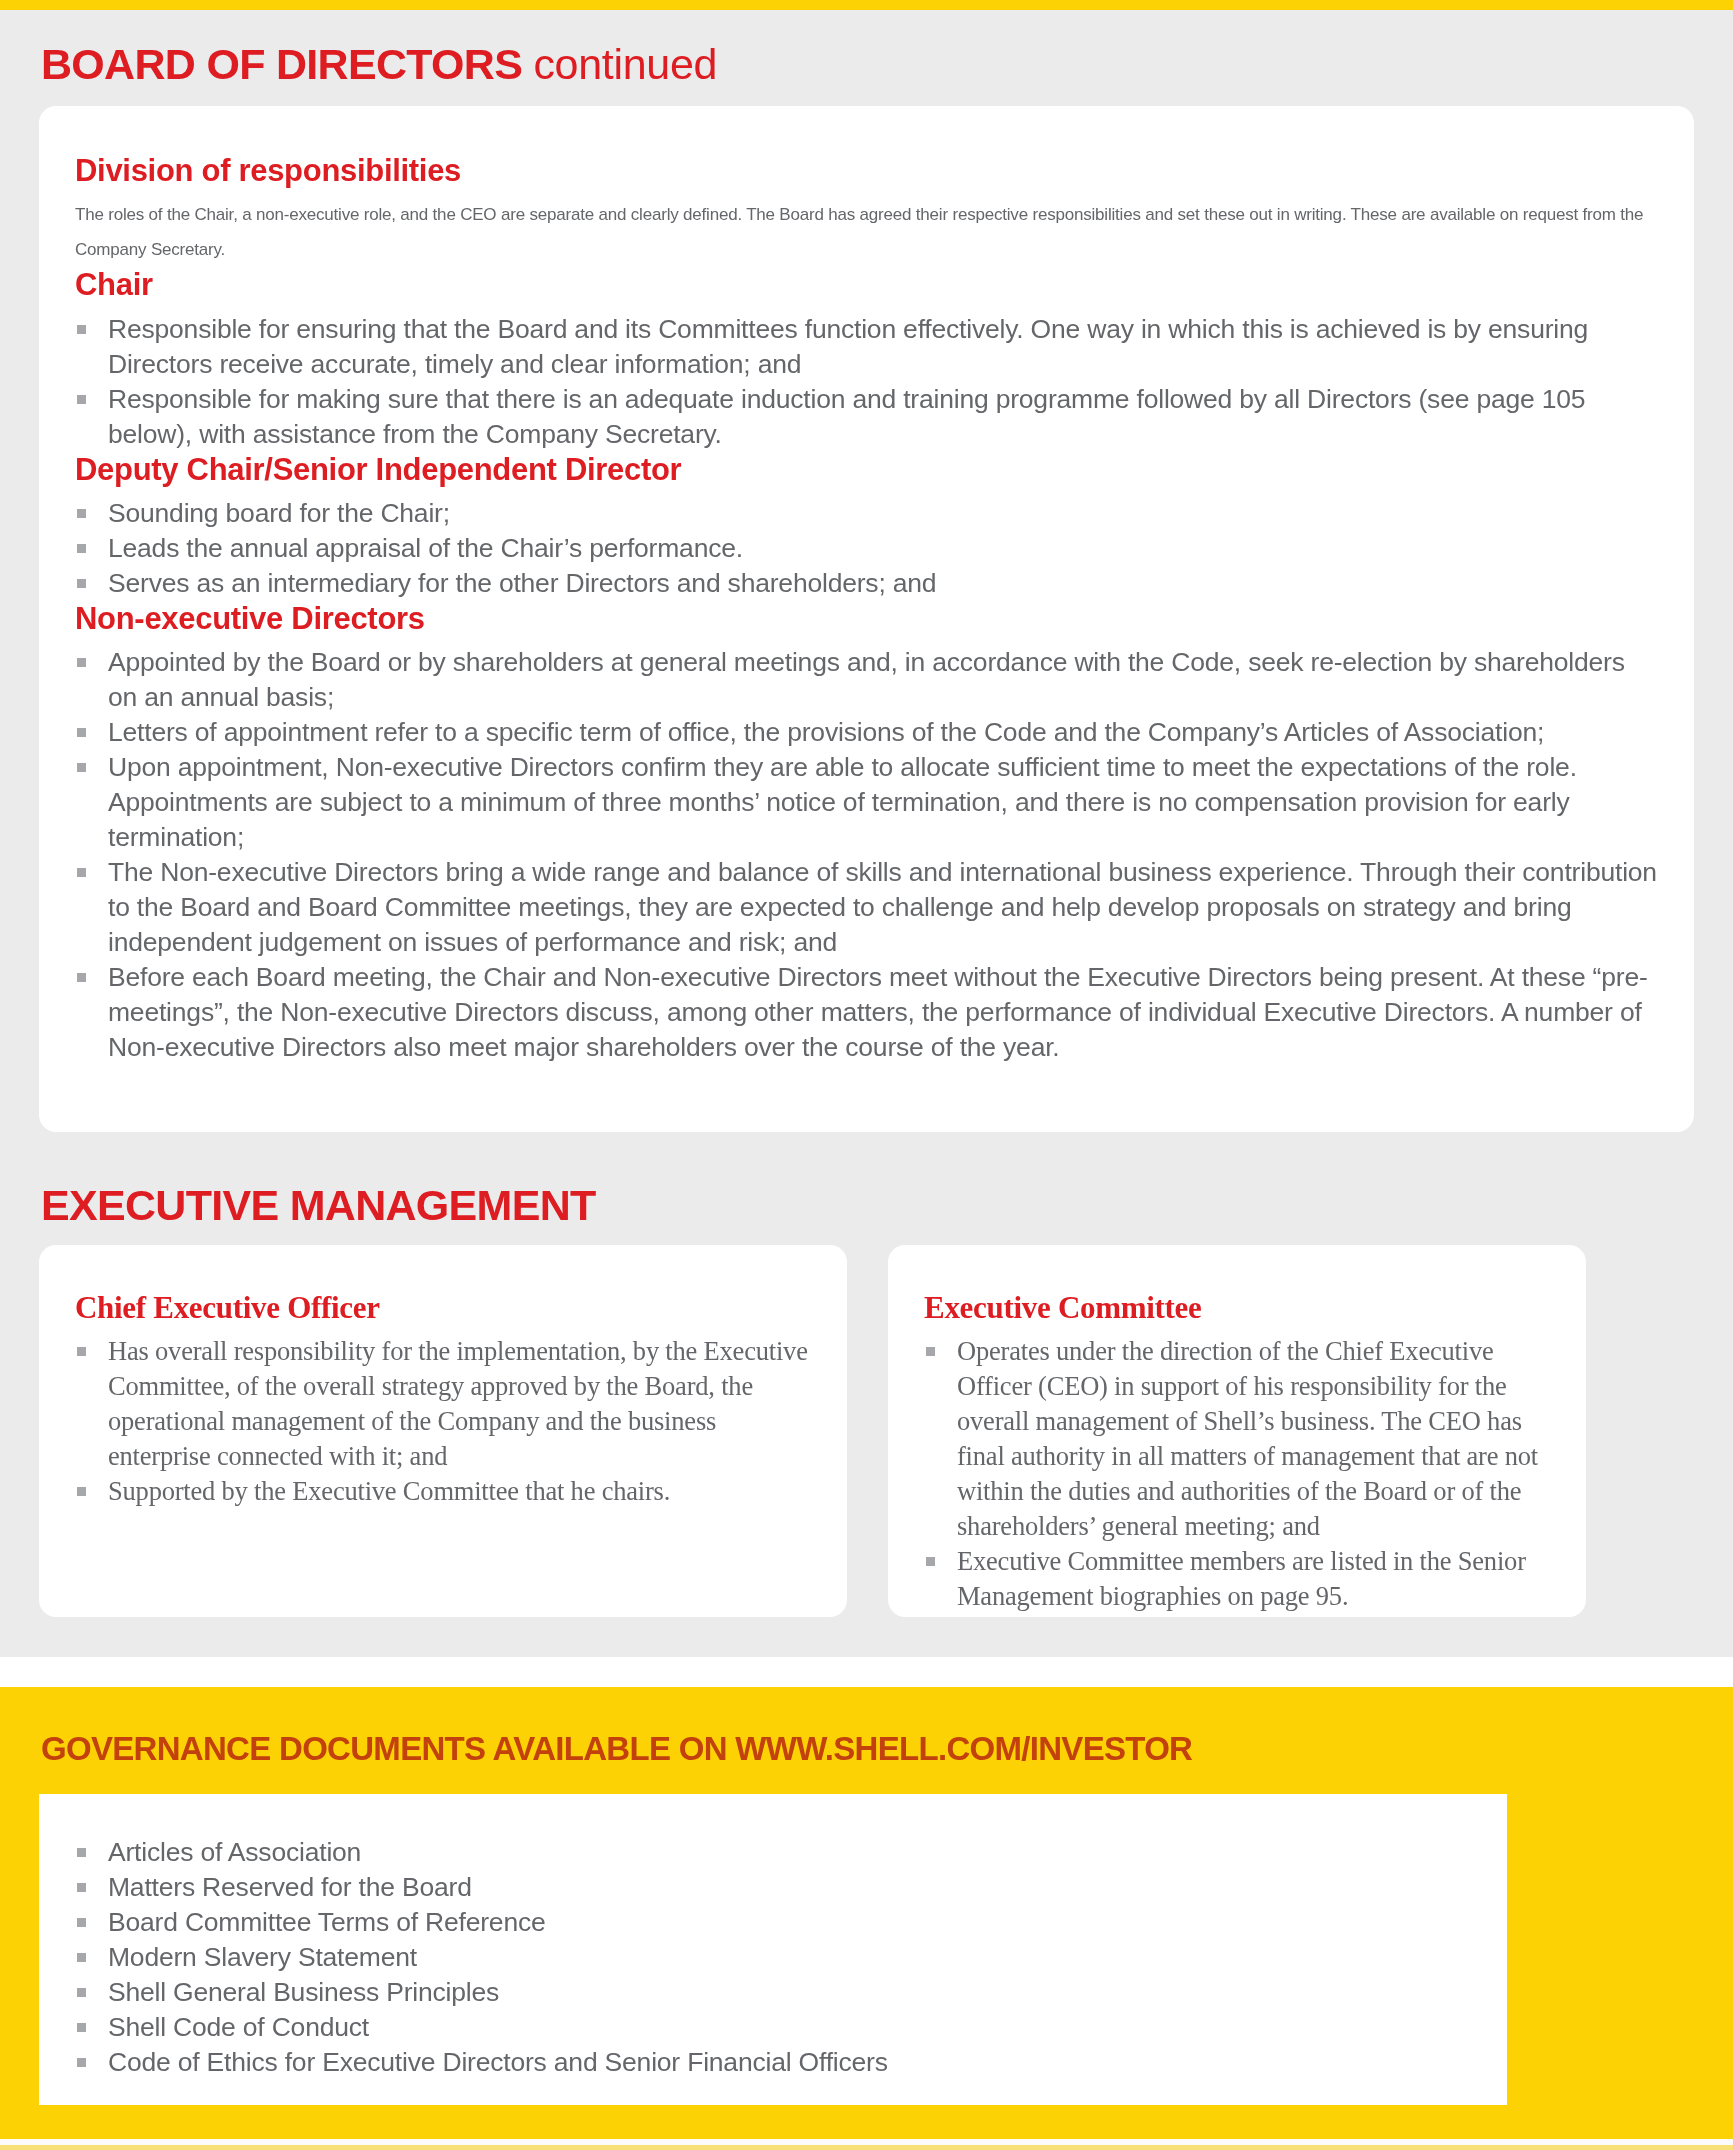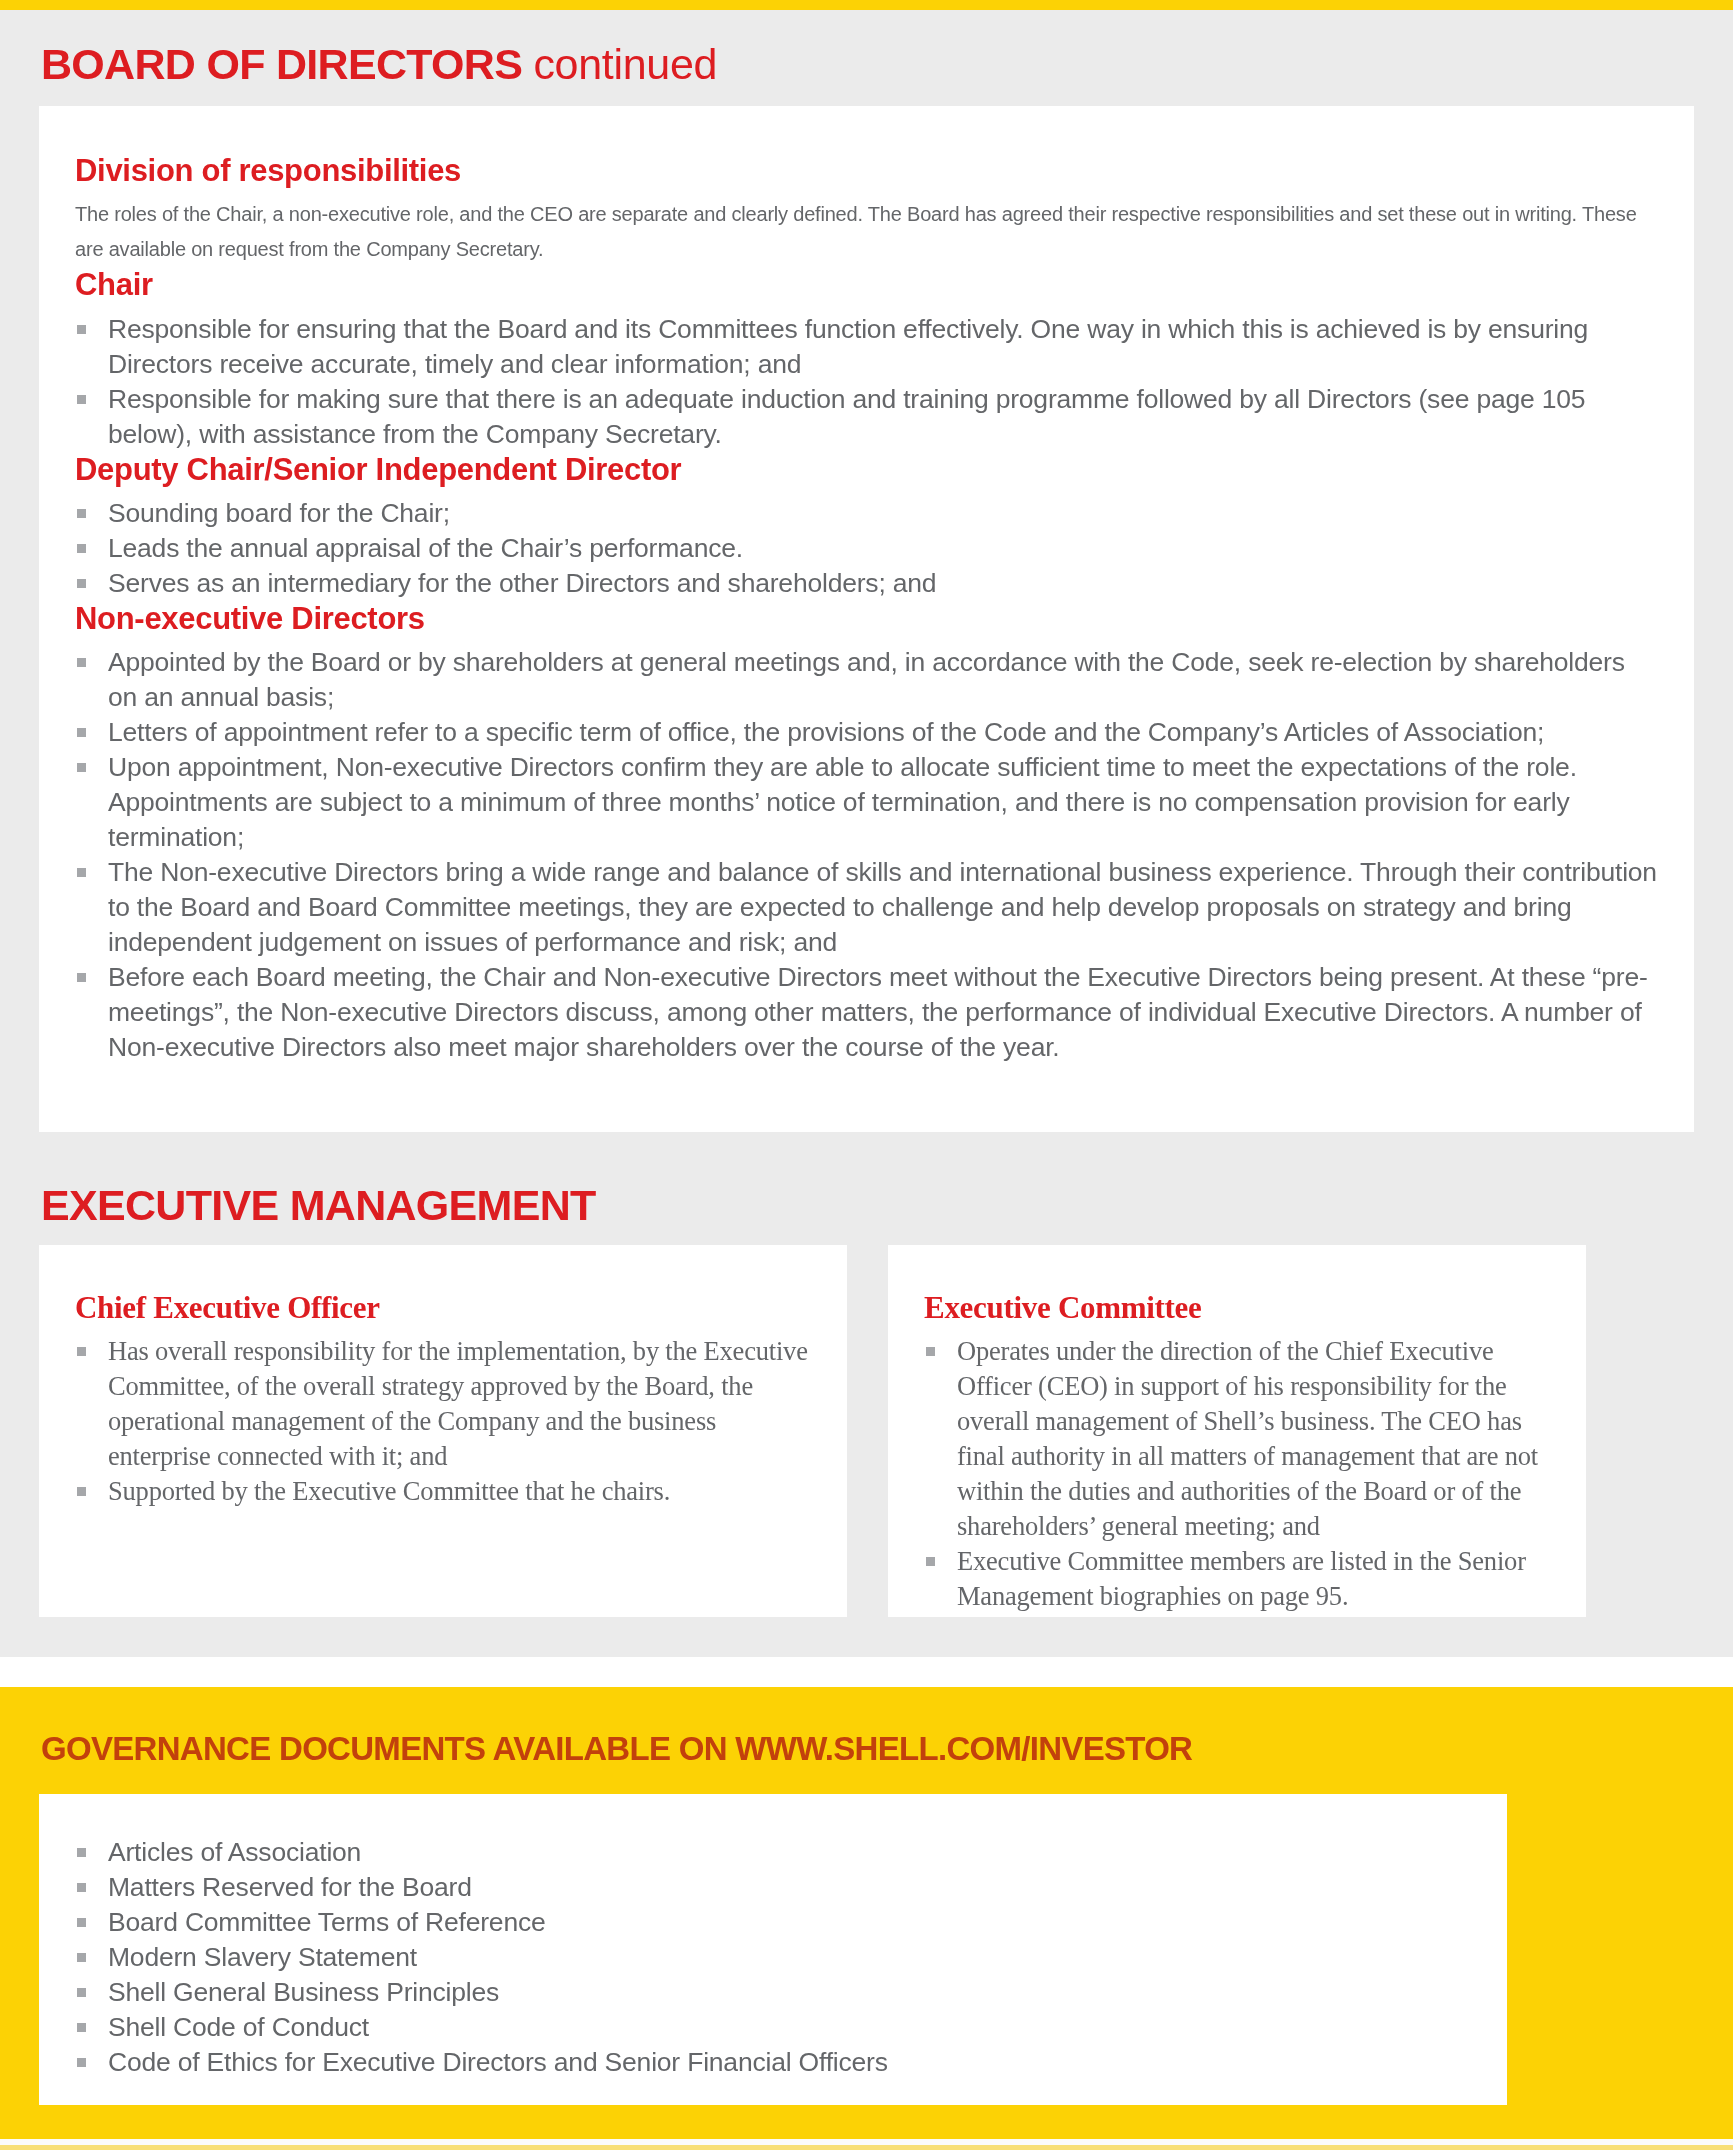--- a/index.html
+++ b/index.html
@@ -34,20 +34,21 @@
     color: #DD1D21;
     letter-spacing: -0.7px;
     white-space: nowrap;
   }
   .page-h1 .cont { font-weight: normal; letter-spacing: -0.3px; }
 
   
   .panel {
     background: #ffffff;
     box-sizing: border-box;
+    border-radius: 17px;
   }
   .main-panel {
     left: 39px; top: 106px; width: 1655px; height: 1026px;
     padding: 47px 37px 0 36px;
   }
   .col-panel { top: 1245px; height: 372px; padding: 45px 33px 0 36px; font-family: Liberation Serif, serif; }
   .ceo-panel { left: 39px; width: 808px; }
   .exec-panel { left: 888px; width: 698px; }
 
   h2.sec {
@@ -55,21 +56,21 @@
     font-size: 31px;
     line-height: 36px;
     font-weight: bold;
     color: #DD1D21;
     letter-spacing: -0.3px;
   }
   .sec-gap { margin-top: 20px; }
 
   .body-text {
     margin: 6.6px 0 0 0;
-    font-size: 20px;
+    font-size: 17px;
     line-height: 35px;
     color: #646669;
     letter-spacing: -0.2px;
   }
 
   ul.blist {
     list-style: none;
     margin: 0; padding: 0;
   }
   ul.blist li {

